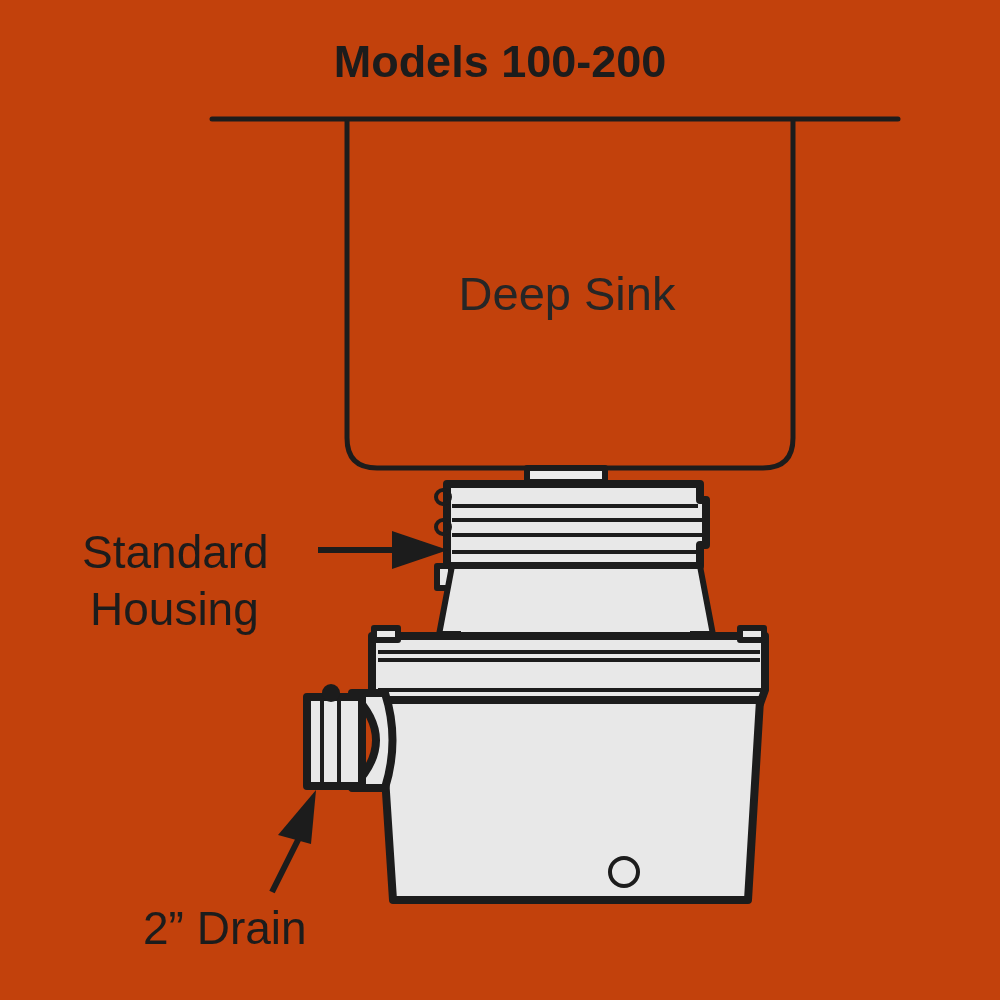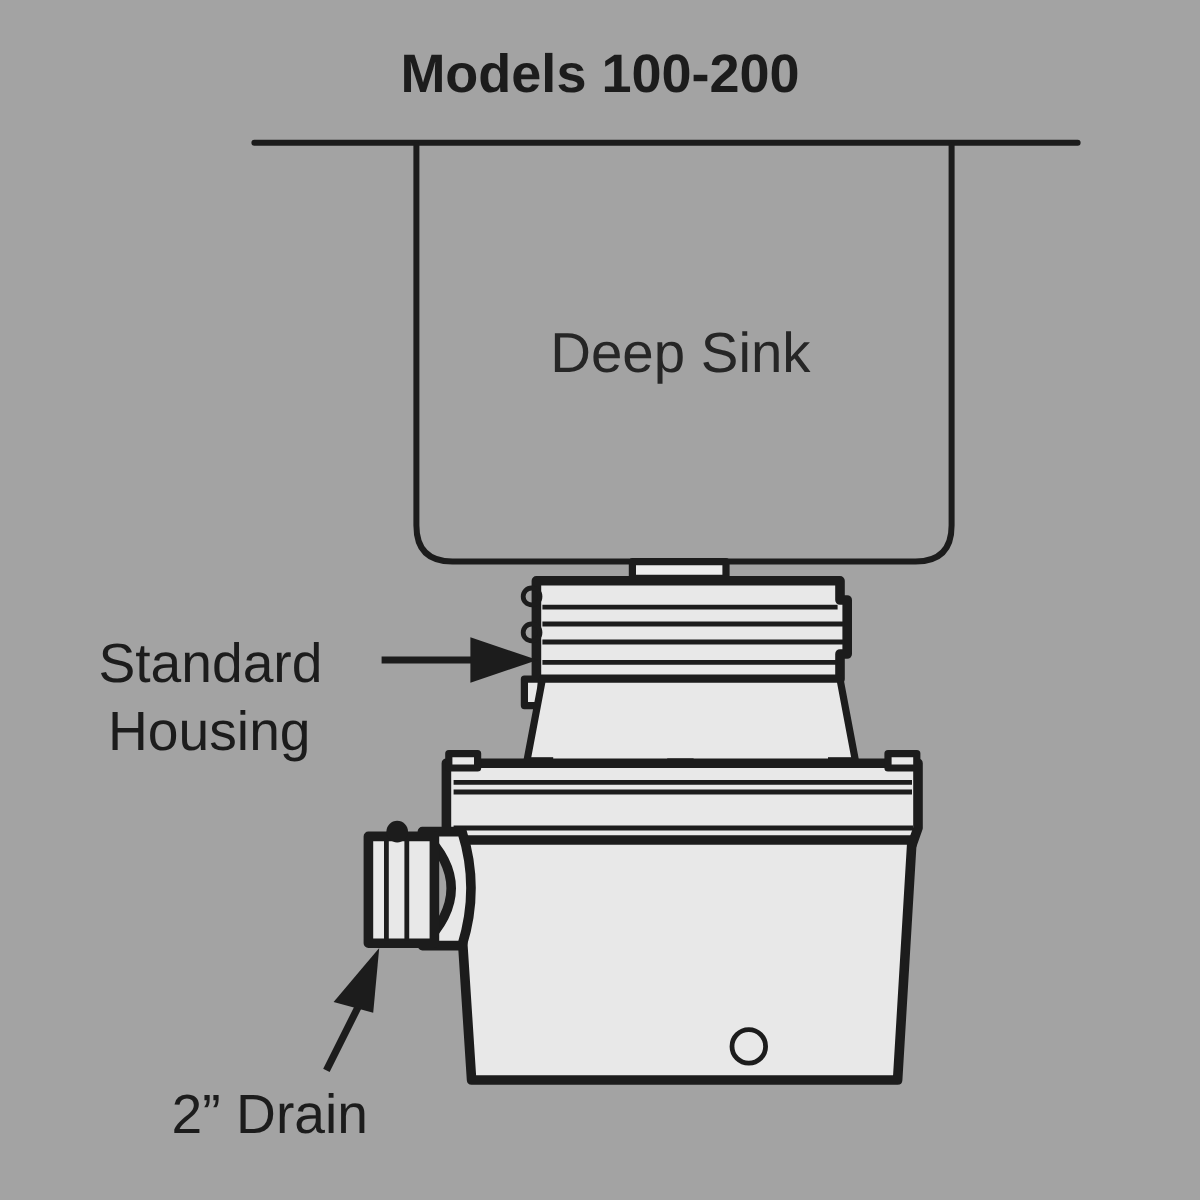--- a/index.html
+++ b/index.html
@@ -11,21 +11,21 @@
   body {
     width: 1000px;
     height: 1000px;
     font-family: "Liberation Sans", sans-serif;
     overflow: hidden;
   }
   #diagram-root {
     position: relative;
     width: 1000px;
     height: 1000px;
-    background: #a3a3a3;
+    background: #c2410c;
   }
   svg#figure {
     display: block;
     width: 1000px;
     height: 1000px;
   }
   .txt-title {
     font-family: "Liberation Sans", sans-serif;
     font-weight: bold;
     font-size: 45px;

